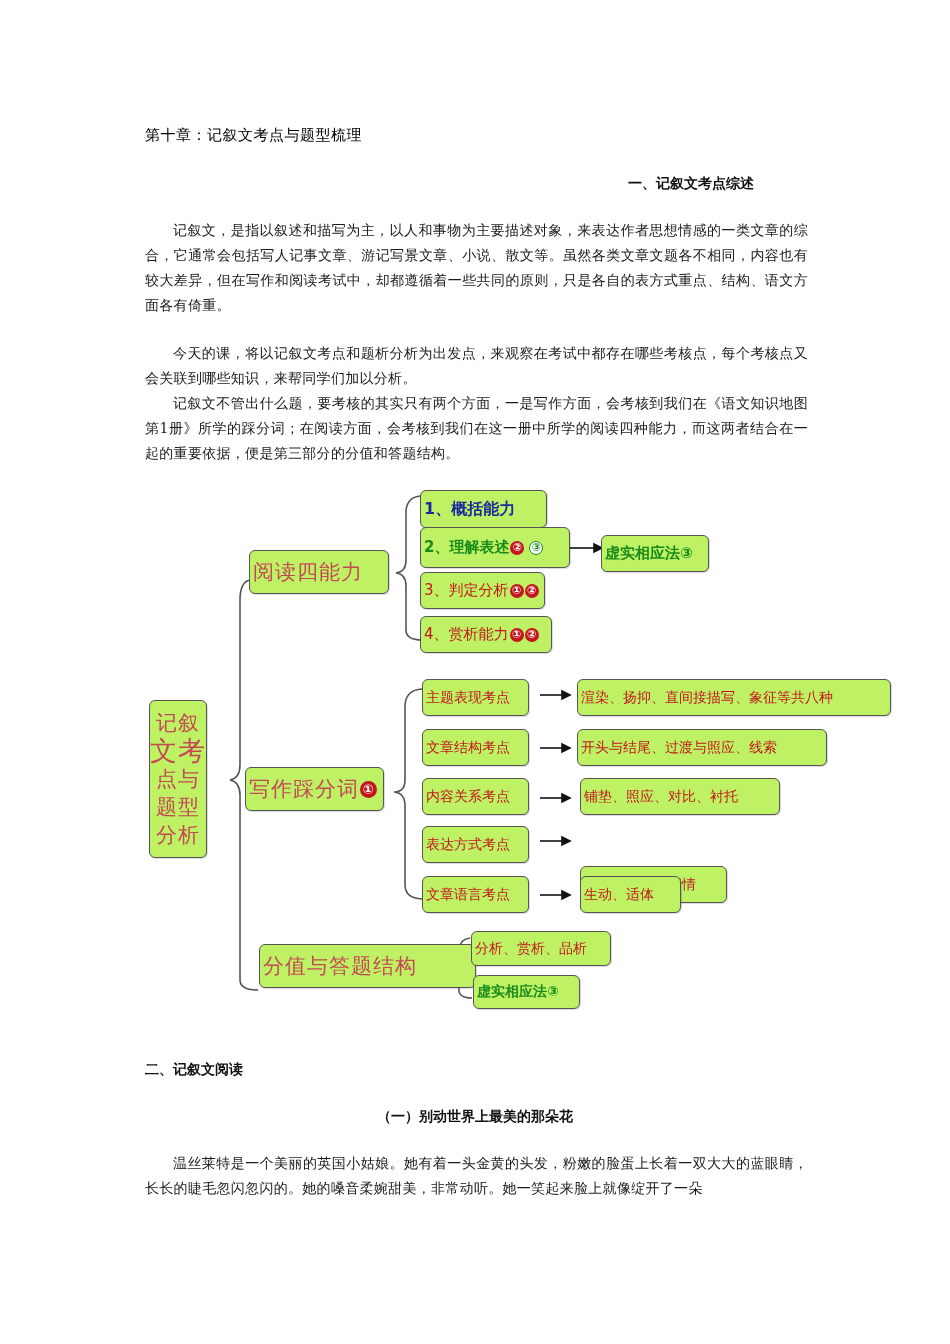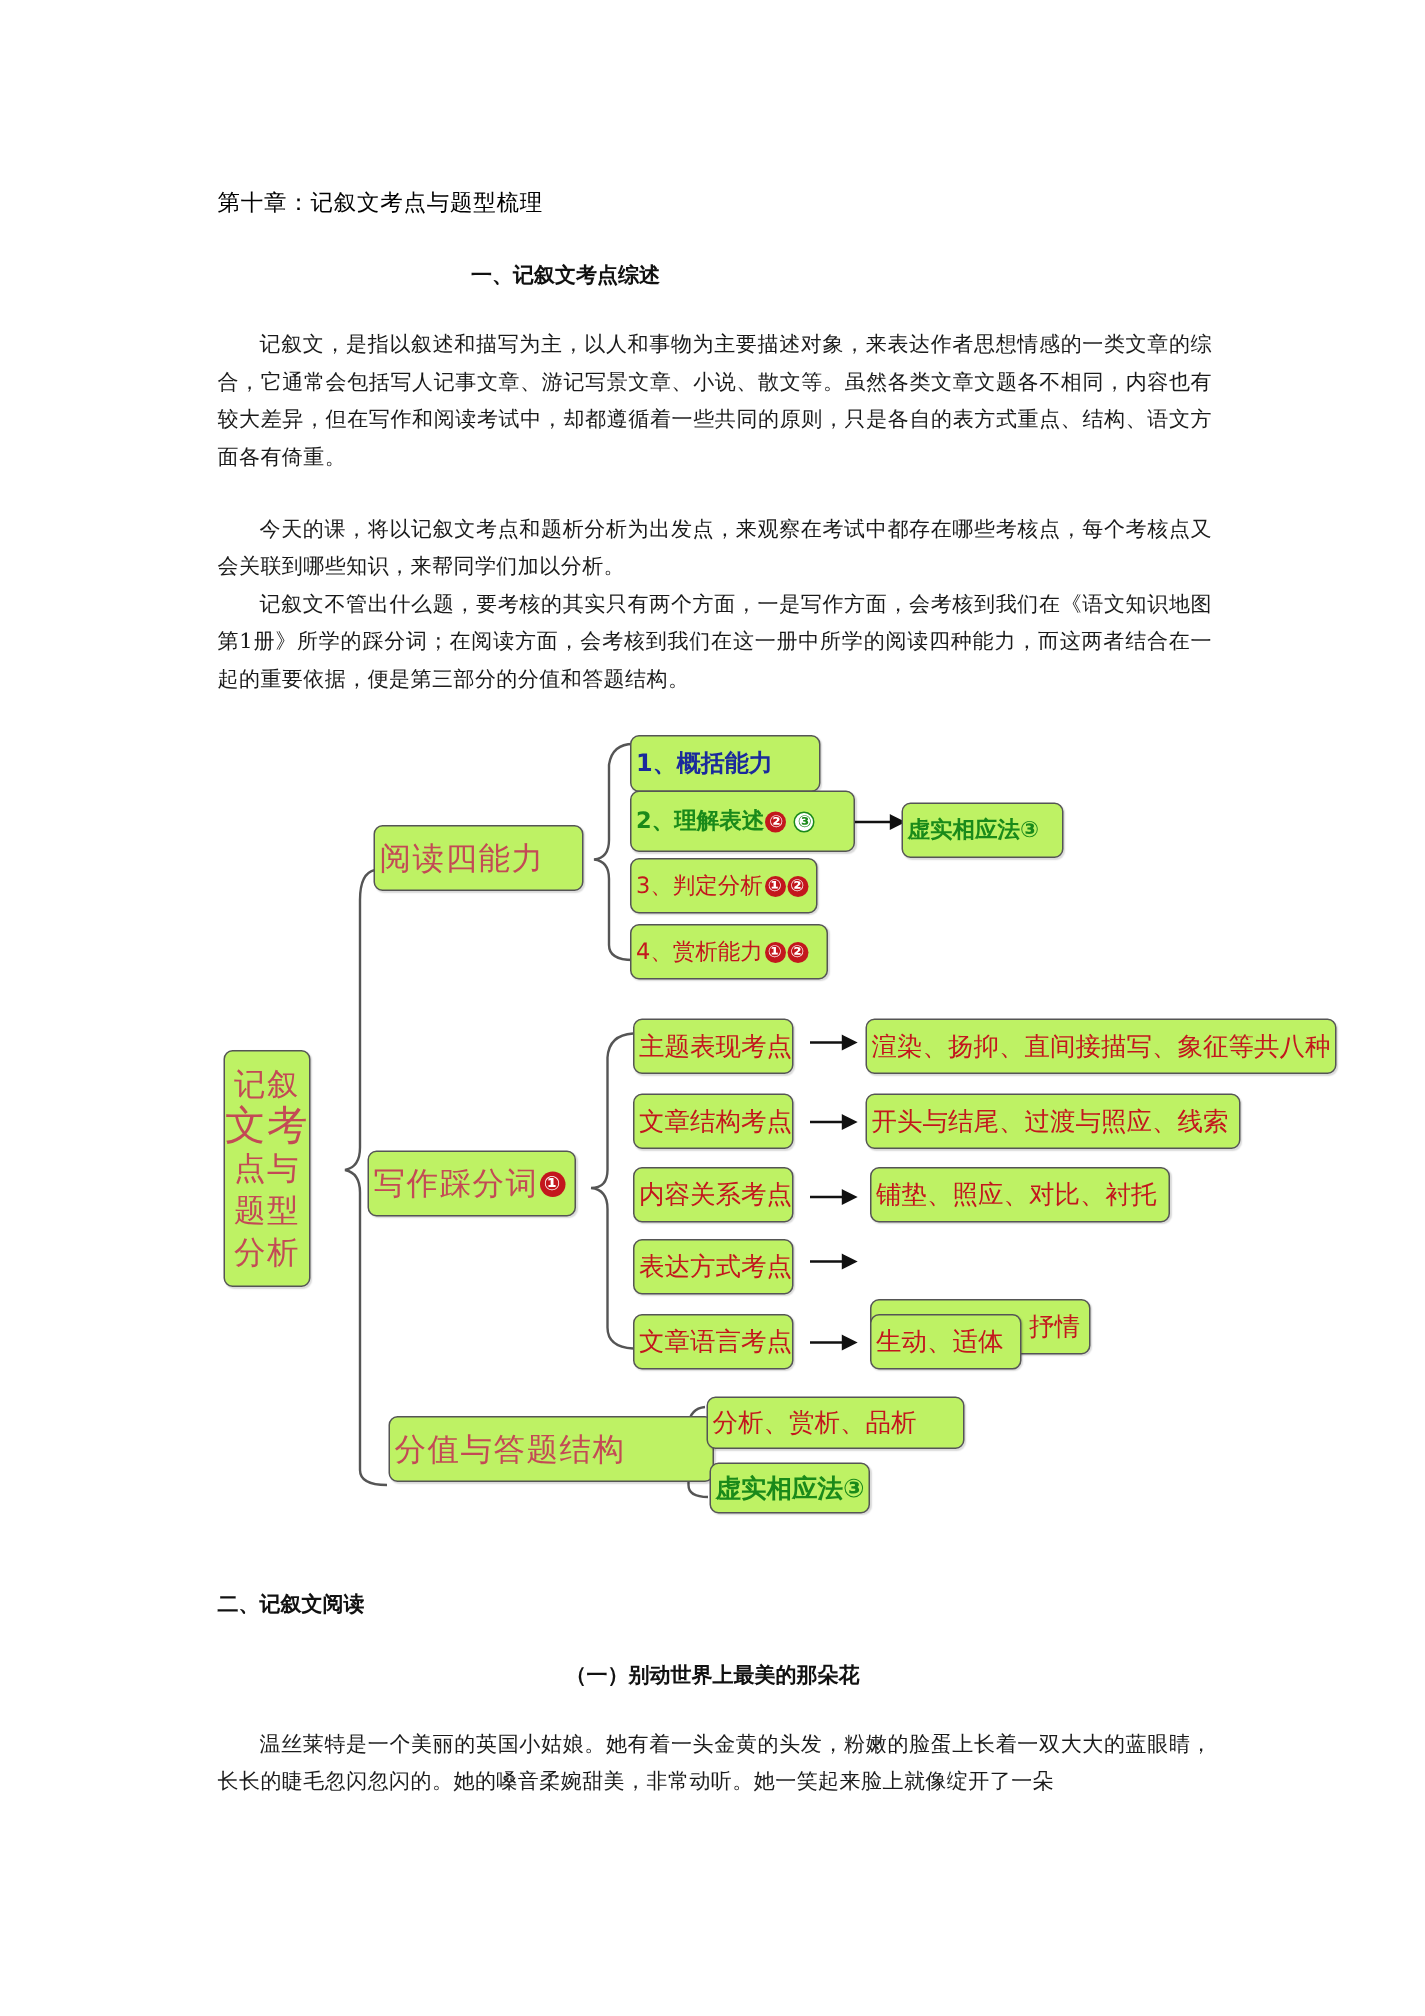--- a/index.html
+++ b/index.html
@@ -15,33 +15,33 @@
 
   
   .box { position: absolute; border: 1.5px solid #555; border-radius: 6px; background: #bef264;
          box-shadow: 1px 1px 1px rgba(0,0,0,0.15);
          font-family: "DejaVu Sans", "Liberation Sans", sans-serif; display: flex; align-items: center;
          white-space: nowrap; box-sizing: border-box; padding-left: 3px; }
   .red { color: #c3171d; }
   .green { color: #1a8a1a; font-weight: bold; }
   .blue { color: #1a2a9c; font-weight: bold; }
   .big { font-size: 21px; color: #c34a55; letter-spacing: 1px; }
-  .mid { font-size: 17px; }
+  .mid { font-size: 14px; }
   .circ { display: inline-block; width: 14px; height: 14px; border-radius: 50%; background: #c3171d;
           color: #fff; font-size: 11px; line-height: 14px; text-align: center; margin-left: 1px;
           font-weight: bold; }
   .circ.g { background: #fff; color: #1a8a1a; border: 1.5px solid #1a8a1a; width: 12px; height: 12px; line-height: 12px; }
   svg.lines { position: absolute; left: 0; top: 0; }
 </style>
 </head>
 <body>
 
 <div class="abs chapter-title">第十章：记叙文考点与题型梳理</div>
 
-<div class="abs section-title" style="left:0;width:754px;text-align:center;top:175px;">一、记叙文考点综述</div>
+<div class="abs section-title" style="left:0;width:754px;text-align:right;top:175px;">一、记叙文考点综述</div>
 
 <p class="abs para" style="top:218px;">记叙文，是指以叙述和描写为主，以人和事物为主要描述对象，来表达作者思想情感的一类文章的综合，它通常会包括写人记事文章、游记写景文章、小说、散文等。虽然各类文章文题各不相同，内容也有较大差异，但在写作和阅读考试中，却都遵循着一些共同的原则，只是各自的表方式重点、结构、语文方面各有倚重。</p>
 <p class="abs para" style="top:341px;">今天的课，将以记叙文考点和题析分析为出发点，来观察在考试中都存在哪些考核点，每个考核点又会关联到哪些知识，来帮同学们加以分析。</p>
 <p class="abs para" style="top:391px;">记叙文不管出什么题，要考核的其实只有两个方面，一是写作方面，会考核到我们在《语文知识地图第1册》所学的踩分词；在阅读方面，会考核到我们在这一册中所学的阅读四种能力，而这两者结合在一起的重要依据，便是第三部分的分值和答题结构。</p>
 
 <div>
   <svg class="lines" width="950" height="1344">
     <g fill="none" stroke="#555" stroke-width="1.6">
 
       <path d="M250,580 Q240,582 240,600 L240,765 Q240,778 230,780 Q240,782 240,795 L240,980 Q240,990 258,990"></path>
@@ -109,19 +109,19 @@
   <div class="box red mid" style="left:422px;top:778px;width:107px;height:37px;">内容关系考点</div>
   <div class="box red mid" style="left:580px;top:778px;width:200px;height:37px;">铺垫、照应、对比、衬托</div>
 
   <div class="box red mid" style="left:422px;top:826px;width:107px;height:37px;">表达方式考点</div>
   <div class="box red mid" style="left:580px;top:826px;width:147px;height:37px;margin-top:40px;">叙述、描写、抒情</div>
 
   <div class="box red mid" style="left:422px;top:876px;width:107px;height:37px;">文章语言考点</div>
   <div class="box red mid" style="left:580px;top:876px;width:101px;height:37px;">生动、适体</div>
 
   <div class="box big" style="left:259px;top:944px;width:217px;height:44px;">分值与答题结构</div>
-  <div class="box red mid" style="left:471px;top:931px;width:172px;height:35px;">分析、赏析、品析</div>
+  <div class="box red mid" style="left:471px;top:931px;width:140px;height:35px;">分析、赏析、品析</div>
   <div class="box green mid" style="left:473px;top:975px;width:107px;height:34px;">虚实相应法③</div>
 </div>
 
 <div class="abs section-title" style="left:145px;top:1061px;">二、记叙文阅读</div>
 <div class="abs section-title" style="left:0;width:950px;text-align:center;top:1108px;">（一）别动世界上最美的那朵花</div>
 <p class="abs para" style="top:1151px;">温丝莱特是一个美丽的英国小姑娘。她有着一头金黄的头发，粉嫩的脸蛋上长着一双大大的蓝眼睛，长长的睫毛忽闪忽闪的。她的嗓音柔婉甜美，非常动听。她一笑起来脸上就像绽开了一朵</p>
 
 </body></html>

